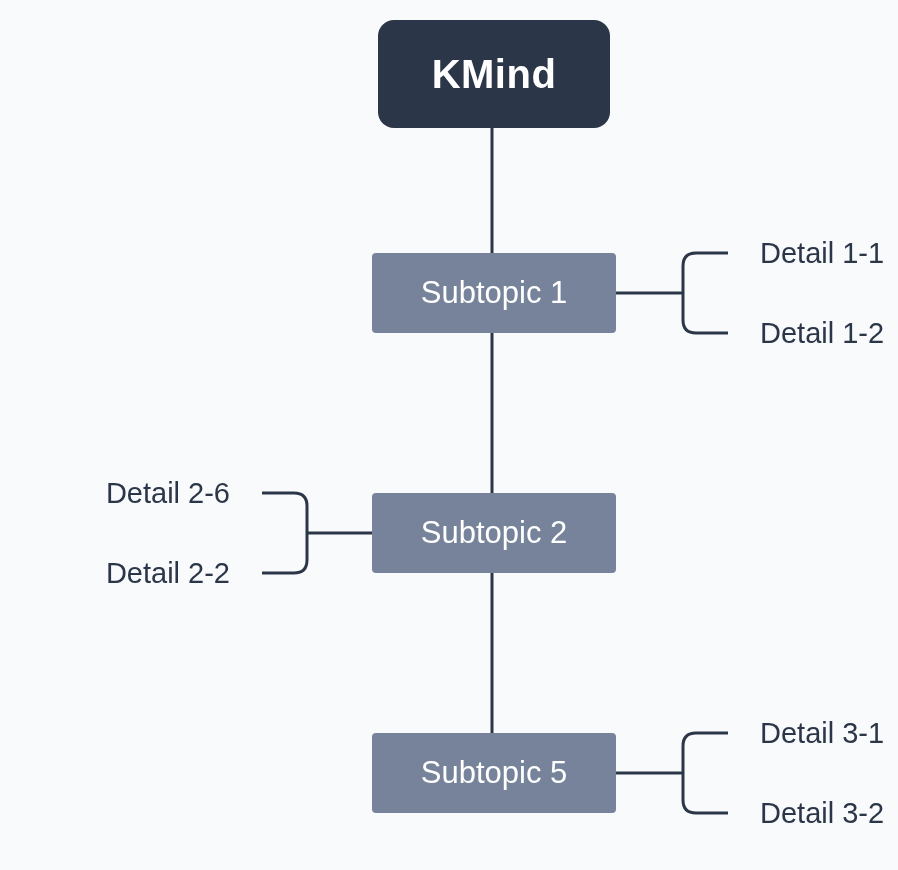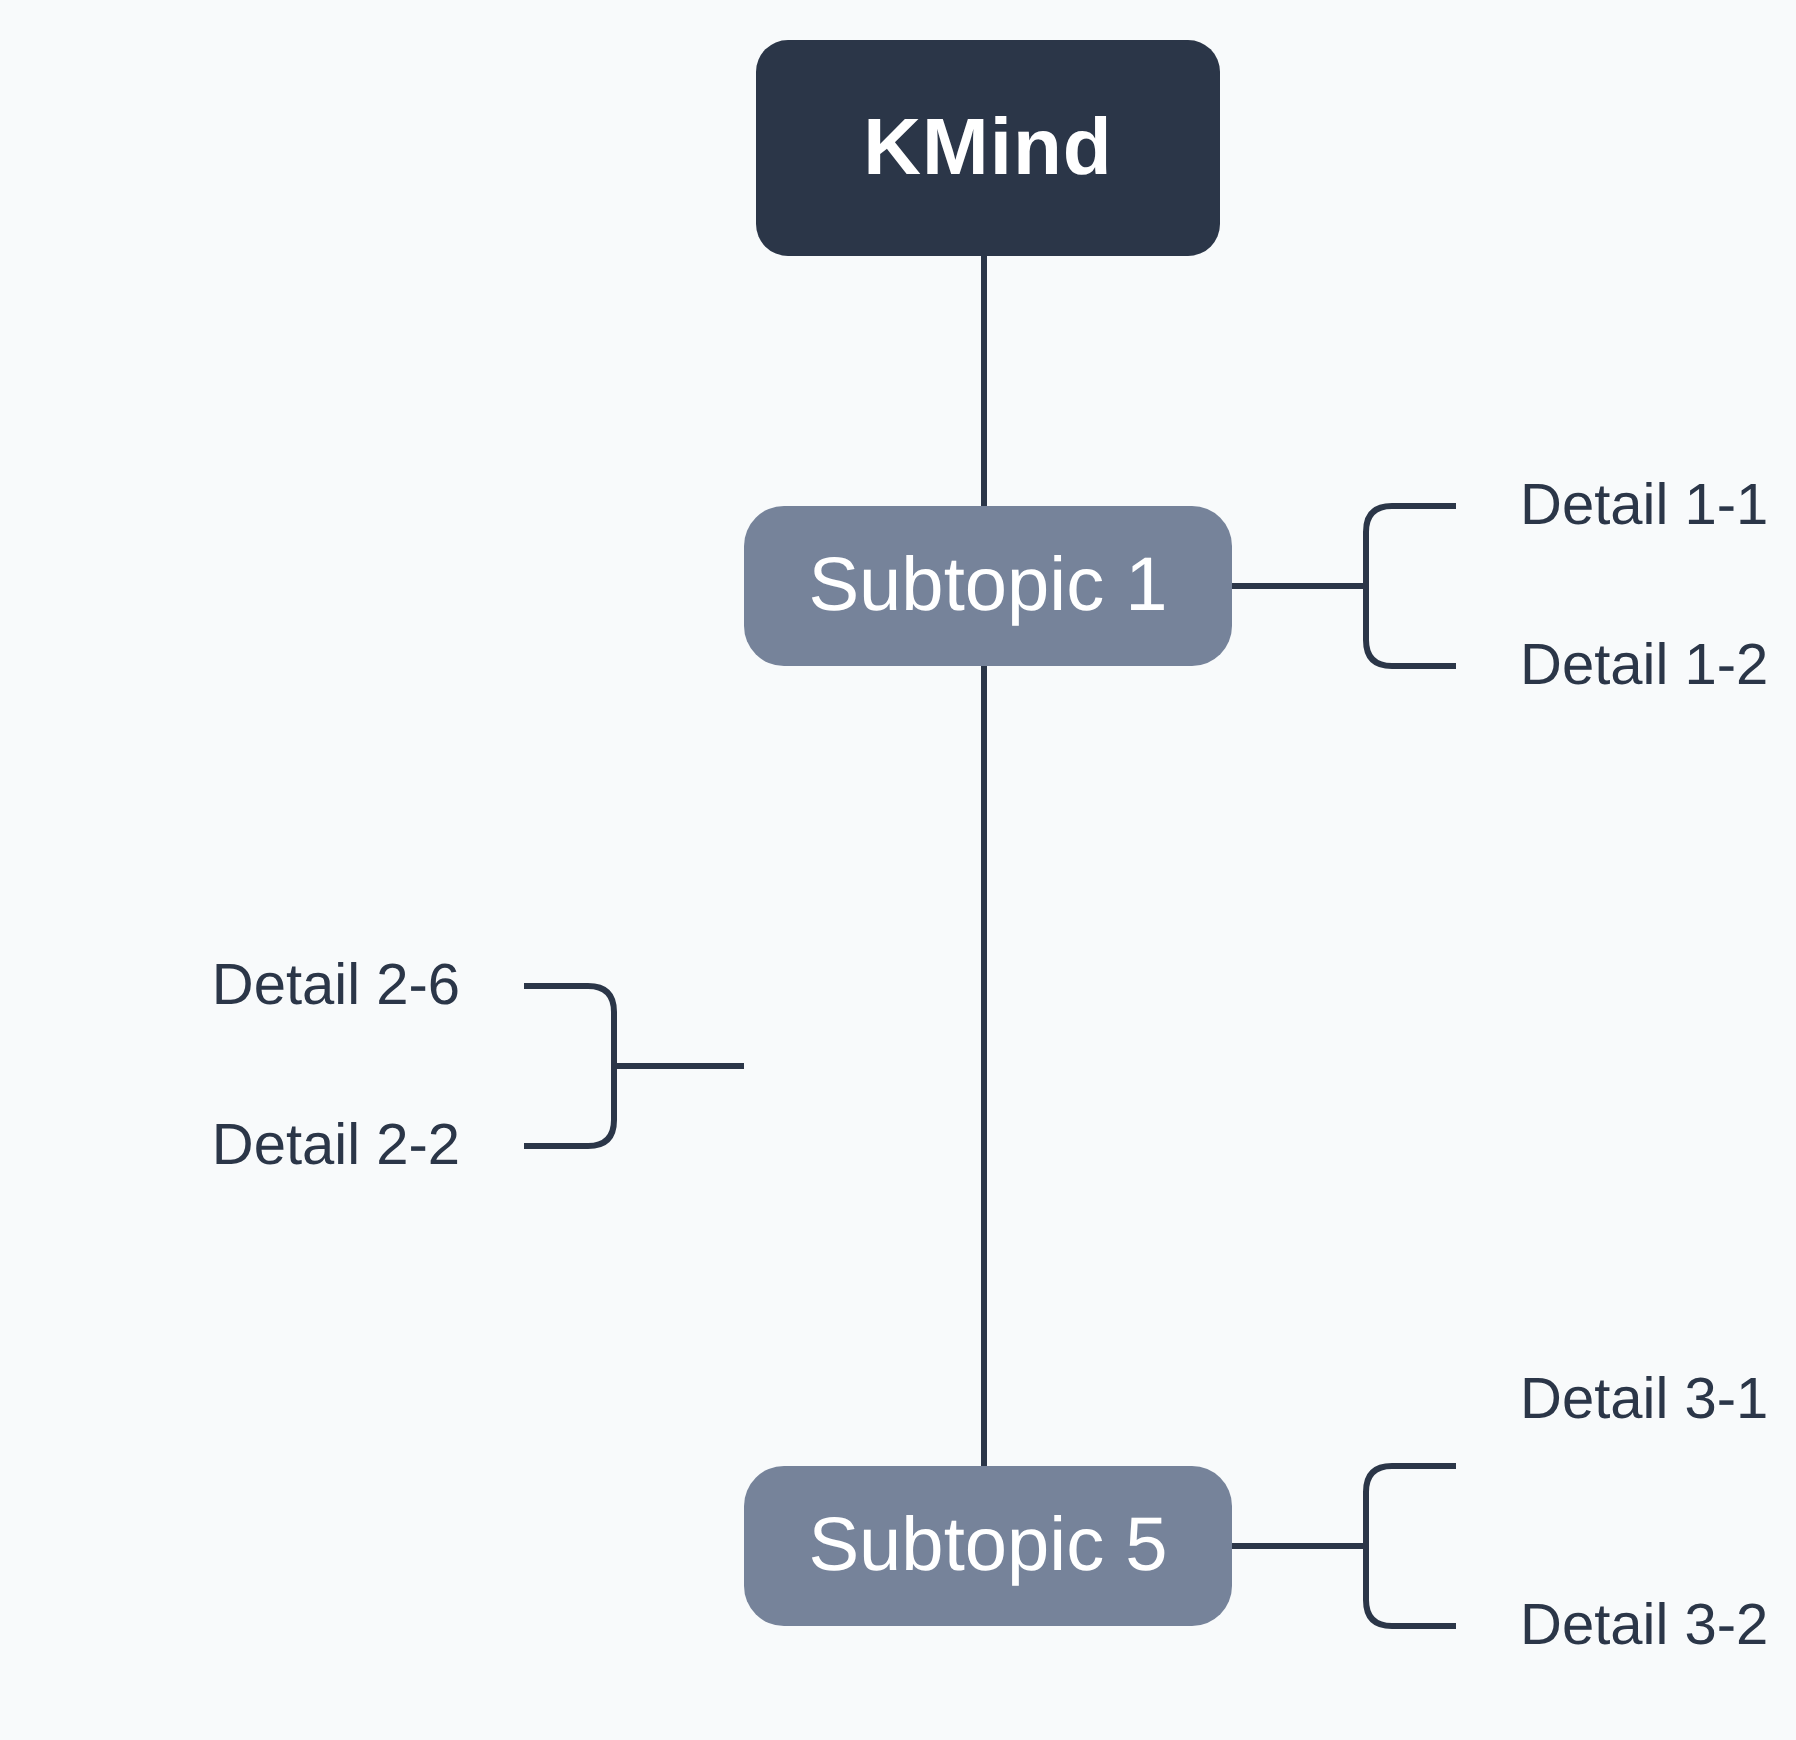--- a/index.html
+++ b/index.html
@@ -55,42 +55,42 @@
     border-radius: 16px;
     font-size: 40px;
     font-weight: 700;
     letter-spacing: 0.5px;
   }
   .node.sub {
     left: 327px;
     width: 244px;
     height: 80px;
     background: var(--subtopic-fill);
-    border-radius: 20px;
-    font-size: 38px;
+    border-radius: 4px;
+    font-size: 31px;
     font-weight: 400;
   }
   .sub1 { top: 253px; }
   .sub2 { top: 493px; }
   .sub3 { top: 733px; }
   .detail {
     position: absolute;
     height: 40px;
     line-height: 40px;
     font-size: 29px;
     color: var(--detail-text);
     white-space: nowrap;
   }
   .detail.right { left: 715px; text-align: center; }
   .detail.left  { right: 713px; text-align: right; }
   .d11 { top: 233px; }
   .d12 { top: 313px; }
   .d21 { top: 473px; }
   .d22 { top: 553px; }
-  .d31 { top: 680px; }
+  .d31 { top: 713px; }
   .d32 { top: 793px; }
 </style>
 </head>
 <body>
 
 <div class="canvas">
 
   <svg class="connectors" viewBox="0 0 898 870" aria-hidden="true">
     <path d="M447 74 V773"></path>
 
@@ -100,20 +100,21 @@
     <path d="M327 533 H262"></path>
     <path d="M217 493 H249 Q262 493 262 506 V560 Q262 573 249 573 H217"></path>
 
     <path d="M571 773 H638"></path>
     <path d="M683 733 H651 Q638 733 638 746 V800 Q638 813 651 813 H683"></path>
   </svg>
 
   <div class="node root">KMind</div>
 
   <div class="node sub sub1">Subtopic 1</div>
+  <div class="node sub sub2">Subtopic 2</div>
   <div class="node sub sub3">Subtopic 5</div>
 
   <div class="detail right d11">Detail 1-1</div>
   <div class="detail right d12">Detail 1-2</div>
 
   <div class="detail left d21">Detail 2-6</div>
   <div class="detail left d22">Detail 2-2</div>
 
   <div class="detail right d31">Detail 3-1</div>
   <div class="detail right d32">Detail 3-2</div>

